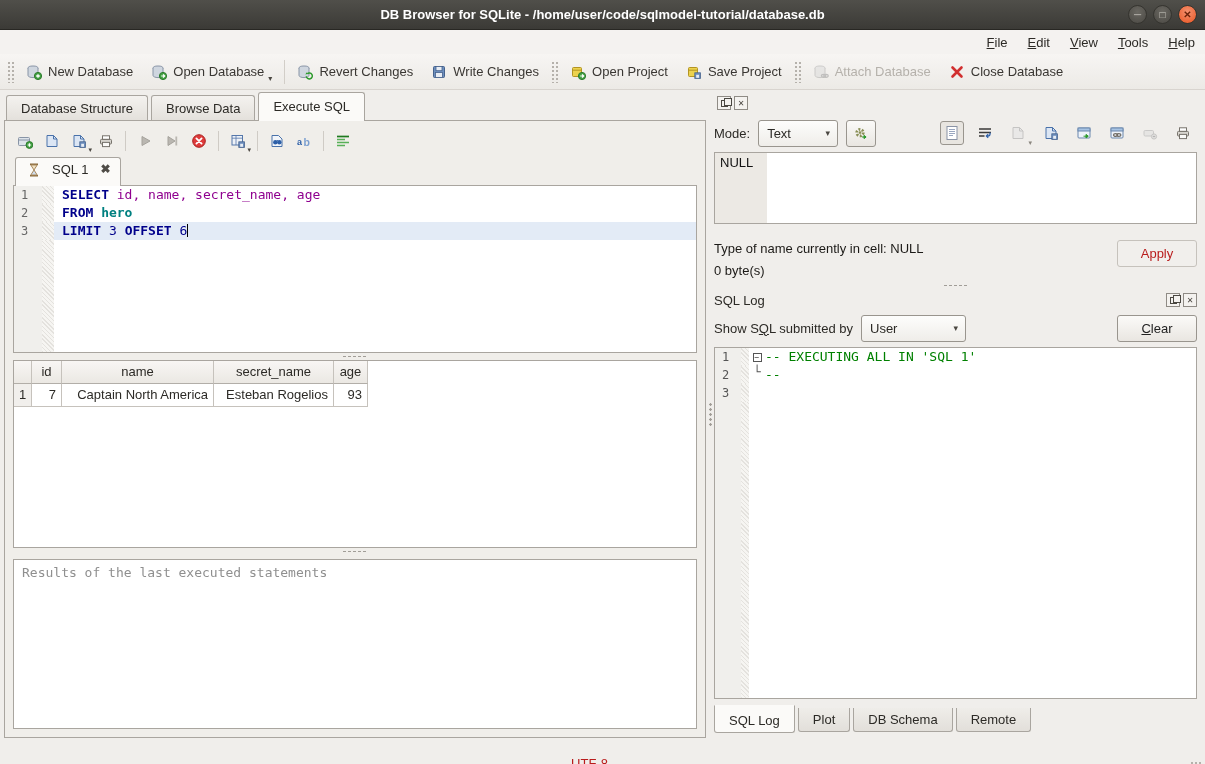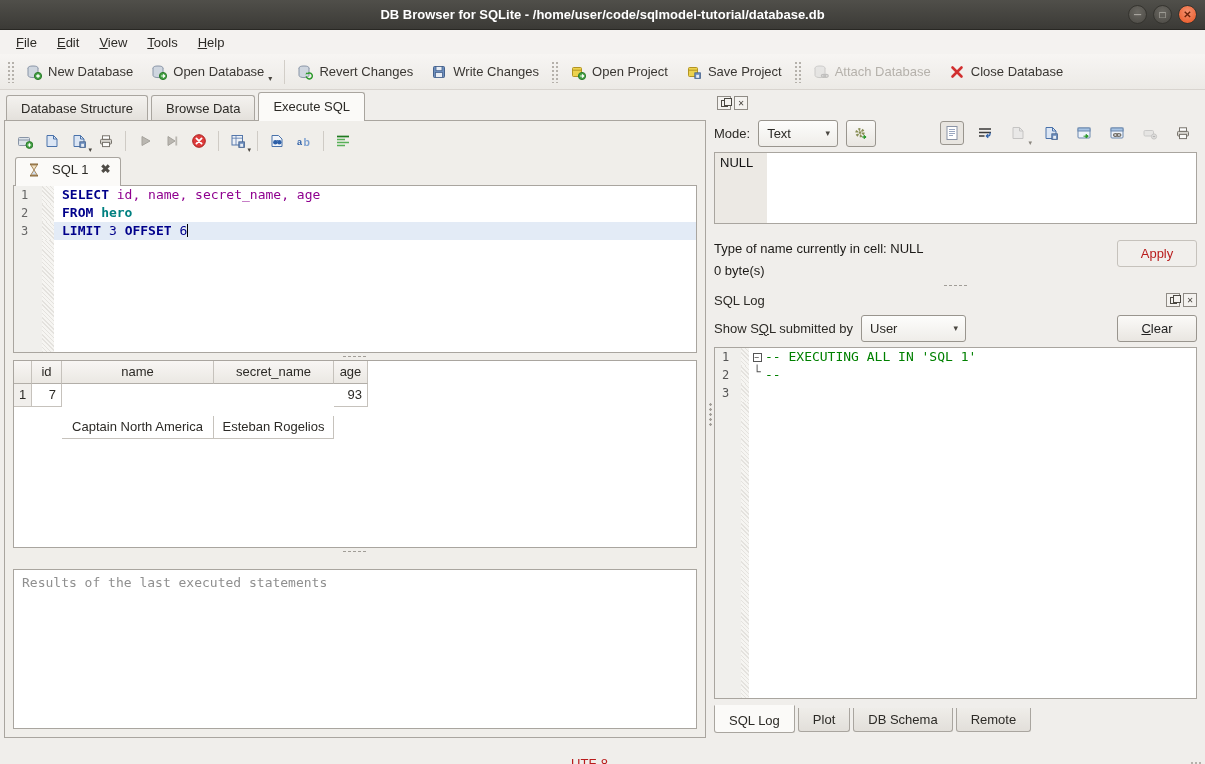--- a/index.html
+++ b/index.html
@@ -7,21 +7,21 @@
   body{font-family:"Liberation Sans",sans-serif;background:#f0eeeb;font-size:13px;color:#2c2a26;}
 
   
   .titlebar{height:30px;background:linear-gradient(#504f4a,#3b3a36);display:flex;align-items:center;justify-content:center;position:relative;border-bottom:1px solid #282723;}
   .title{color:#ffffff;font-size:13px;font-weight:bold;}
   .win-controls{position:absolute;right:8px;top:5px;display:flex;gap:6px;}
   .winbtn{width:19px;height:19px;border-radius:50%;display:flex;align-items:center;justify-content:center;font-size:10px;line-height:1;color:#ccc9c2;background:radial-gradient(circle at 50% 35%,#6a6862,#4a4843);border:1px solid #35342f;}
   .winbtn.close{background:radial-gradient(circle at 50% 35%,#f49271,#e95420);color:#6b2209;font-weight:bold;}
 
   
-  .menubar{height:24px;background:#f4f2f0;display:flex;align-items:center;padding-left:6px;}
+  .menubar{height:24px;background:#f4f2f0;display:flex;align-items:center;padding-left:6px;justify-content:flex-end;}
   .menu-item{padding:3px 10px;}
   .toolbar{height:36px;background:linear-gradient(#f7f5f3,#eceae6);border-bottom:1px solid #d8d4cf;display:flex;align-items:center;padding:0 4px;color:#3a3733;}
   .tb-handle{width:7px;height:22px;margin:0 3px;background-image:radial-gradient(#b5b1ab 1px,transparent 1.2px);background-size:4px 4px;}
   .tb-sep{width:1px;height:24px;background:#d2cec8;margin:0 3px;}
   .tb-btn{display:flex;align-items:center;gap:6px;padding:0 9px;height:30px;}
   .tb-btn.disabled{color:#b5b1ab;}
   .tb-btn.disabled svg{opacity:.45;filter:grayscale(1);}
   .icon svg{display:block;}
   .dd-caret{font-size:8px;color:#4a4741;align-self:flex-end;padding-bottom:4px;margin-left:-2px;}
 
@@ -57,23 +57,23 @@
   .caret{display:inline-block;width:1px;height:13px;background:#000;vertical-align:-2px;}
 
   .h-split{height:7px;display:flex;align-items:center;justify-content:center;flex:none;}
   .h-split::after{content:"";width:26px;height:3px;background-image:radial-gradient(#a19d97 1px,transparent 1.2px);background-size:5px 3px;}
 
   .results-wrap{height:188px;background:#fff;border:1px solid #a9a59f;overflow:hidden;}
   .r-row{display:flex;}
   .r-cell{border-right:1px solid #c6c2bc;border-bottom:1px solid #c6c2bc;height:23px;line-height:22px;padding:0 5px;overflow:hidden;white-space:nowrap;}
   .r-head{background:linear-gradient(#f8f6f4,#ebe8e3);text-align:center;border-bottom:1px solid #b2aea8;}
   .r-num{background:#f1efec;text-align:center;padding:0 2px;}
-  .al-r{text-align:right;} .al-l{text-align:center;margin-top:32px;}
-
-  .msg-box{flex:1;background:#fff;border:1px solid #a9a59f;margin-top:14px;padding:5px 8px;font-family:"DejaVu Sans Mono",monospace;font-size:13px;color:#8f8f8f;}
+  .al-r{text-align:right;} .al-l{text-align:right;}
+
+  .msg-box{flex:1;background:#fff;border:1px solid #a9a59f;margin-top:4px;padding:5px 8px;font-family:"DejaVu Sans Mono",monospace;font-size:13px;color:#8f8f8f;}
 
   .v-split{width:8px;display:flex;align-items:center;justify-content:center;}
   .v-split::after{content:"";width:3px;height:26px;background-image:radial-gradient(#a19d97 1px,transparent 1.2px);background-size:3px 5px;}
 
   
   .right-pane{flex:1;display:flex;flex-direction:column;padding-right:4px;}
   .dock-title{height:22px;display:flex;align-items:center;}
   .dock-title .t{flex:1;}
   .dock-btn{width:14px;height:14px;border:1px solid #8f8b85;background:#f4f2ef;display:flex;align-items:center;justify-content:center;font-size:8px;color:#4a4741;margin-left:3px;}
   .float-glyph{width:7px;height:7px;border:1px solid #4a4741;position:relative;}

